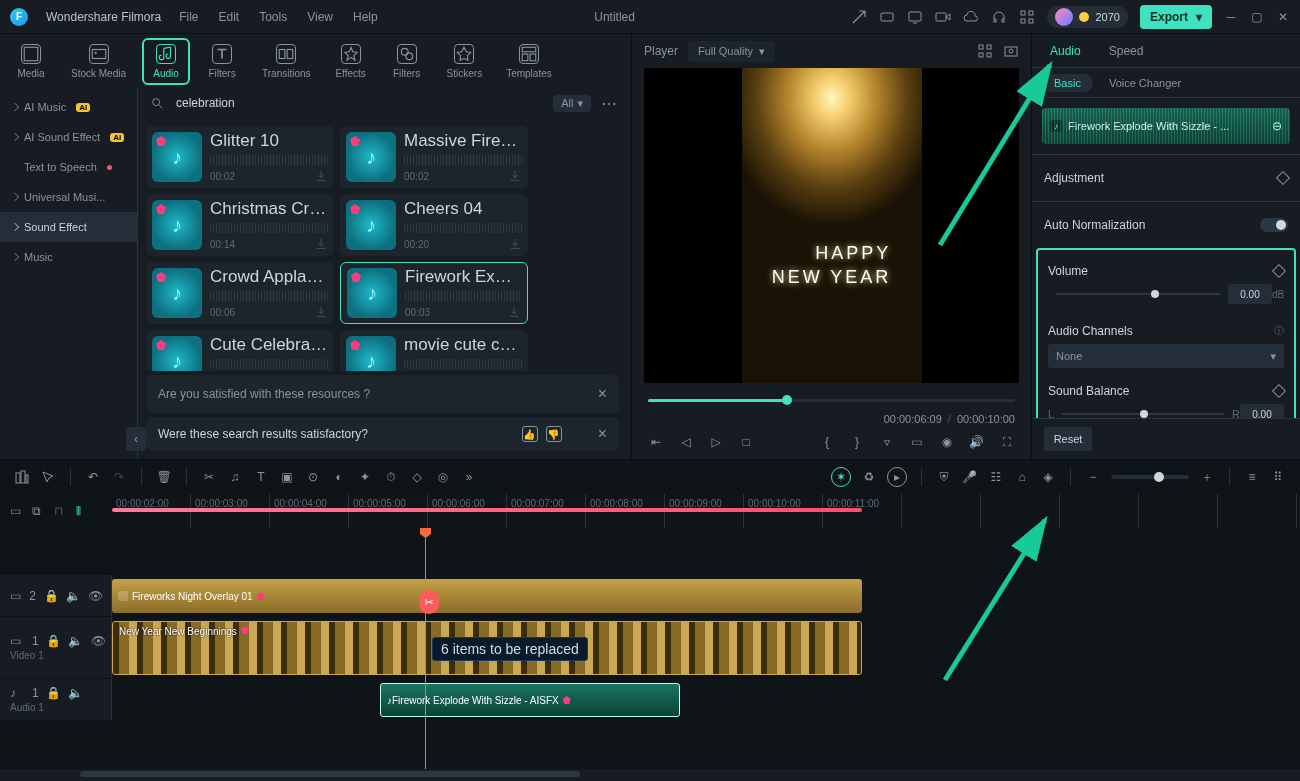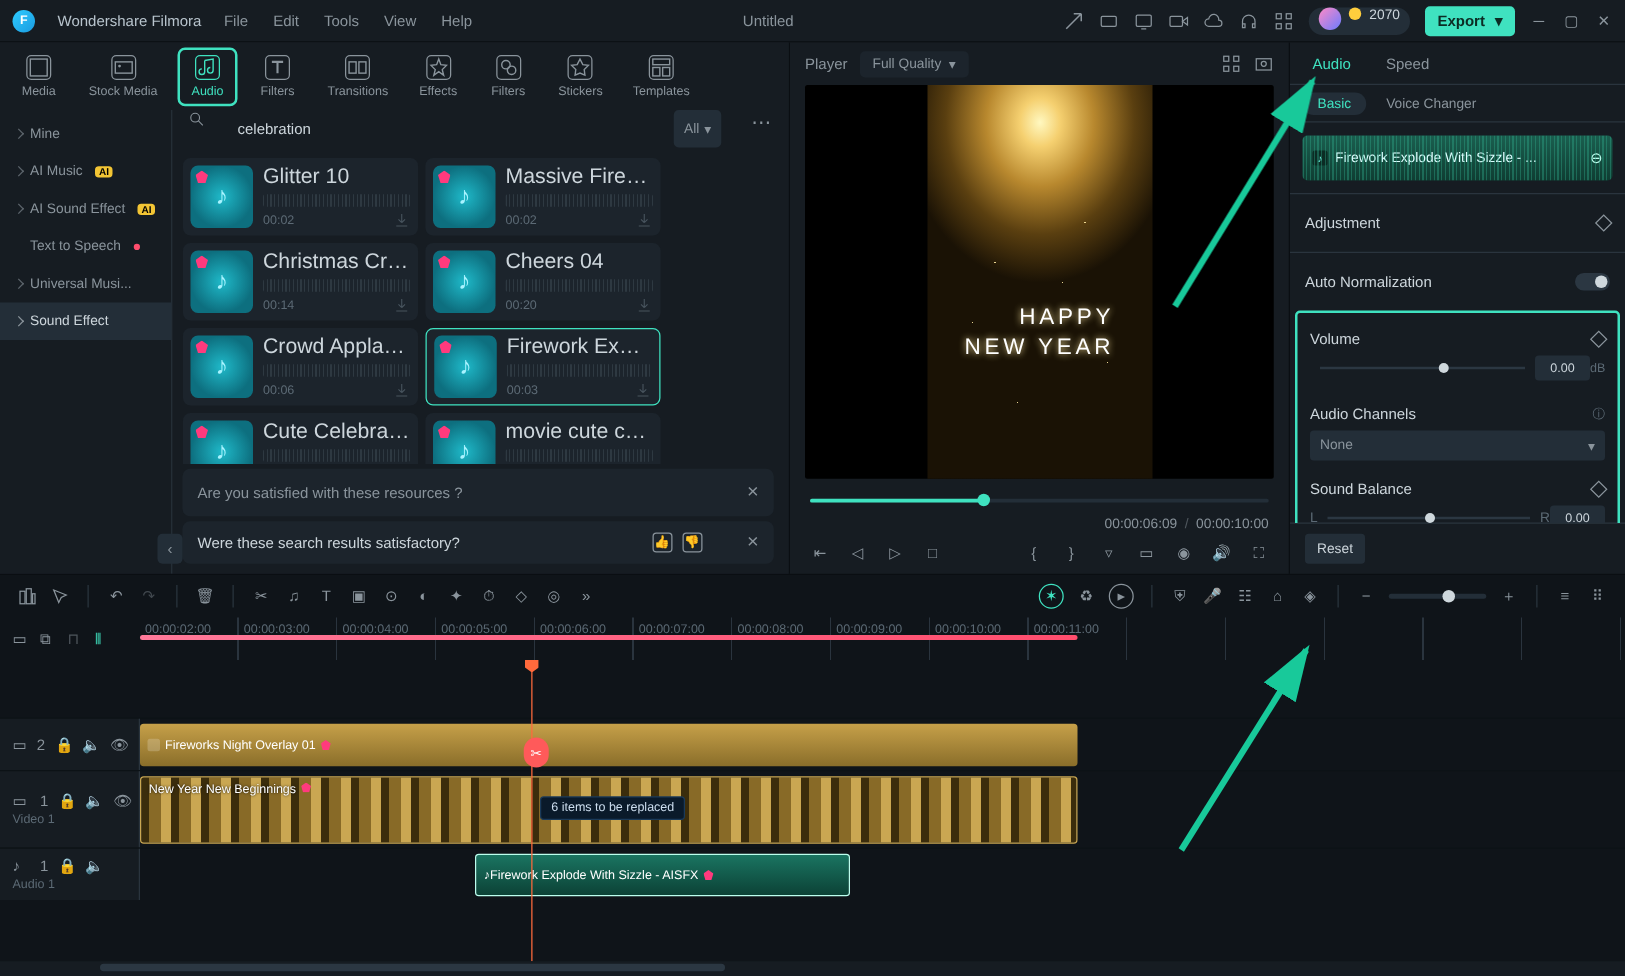--- a/index.html
+++ b/index.html
@@ -24,21 +24,21 @@
 
   
   .titlebar{height:34px;background:var(--bg1);display:flex;align-items:center;padding:0 10px;gap:18px;border-bottom:1px solid #0a0e12}
   .titlebar .logo{width:18px;height:18px;border-radius:50%;background:linear-gradient(135deg,#2ecbff,#1a9be0);display:flex;align-items:center;justify-content:center;color:#fff;font-size:10px;font-weight:bold}
   .titlebar .product{font-size:12px;color:#b8c4cd}
   .titlebar .menu{display:flex;gap:20px;color:var(--text-dim);font-size:12px}
   .titlebar .menu span{cursor:pointer}
   .titlebar .center{flex:1;text-align:center;color:var(--text-dim)}
   .titlebar .right{display:flex;align-items:center;gap:12px}
   .titlebar .right .ico{width:16px;height:16px;color:var(--text-dim);cursor:pointer}
-  .pill{display:flex;height:22px;border-radius:11px;background:var(--bg3);padding:0 8px;gap:6px;font-size:11px}
+  .pill{display:flex;align-items:center;height:22px;border-radius:11px;background:var(--bg3);padding:0 8px;gap:6px;font-size:11px}
   .pill .dot{width:10px;height:10px;border-radius:50%;background:#ffce3d}
   .avatar{width:18px;height:18px;border-radius:50%;background:linear-gradient(135deg,#ff8ac7,#6a7bff)}
   .export-btn{height:24px;border-radius:4px;background:var(--accent);color:#0c2c24;font-weight:600;display:flex;align-items:center;padding:0 10px;gap:8px;cursor:pointer}
   .winbtn{width:14px;height:14px;color:var(--text-dim);cursor:pointer;display:flex;align-items:center;justify-content:center}
 
   
   .work{display:flex;height:425px}
   .panel{background:var(--bg1)}
 
   
@@ -54,21 +54,21 @@
   
   .mediabody{flex:1;display:flex;overflow:hidden}
   .sidebar{width:138px;background:var(--bg1);border-right:1px solid var(--border);padding:4px 0}
   .sideitem{height:30px;display:flex;align-items:center;padding:0 12px;color:var(--text-dim);font-size:11px;gap:6px;cursor:pointer}
   .sideitem.active{background:var(--bg3);color:var(--text)}
   .sideitem .chev{width:6px;height:6px;border-right:1px solid currentColor;border-bottom:1px solid currentColor;transform:rotate(-45deg);opacity:.6}
   .badge-ai{background:#f3c534;color:#000;font-size:8px;font-weight:bold;border-radius:3px;padding:0 3px;margin-left:4px}
   .reddot{width:5px;height:5px;border-radius:50%;background:var(--red);margin-left:4px}
 
   .browser{flex:1;display:flex;flex-direction:column;background:var(--bg1);position:relative}
-  .searchrow{height:30px;display:flex;padding:0 12px;gap:24px}
+  .searchrow{height:30px;display:flex;align-items:center;padding:0 12px;gap:10px}
   .searchrow input{flex:1;background:transparent;border:none;outline:none;color:var(--text);font-size:12px}
   .searchrow .filter{background:var(--bg3);border-radius:4px;padding:2px 8px;font-size:11px;color:var(--text-dim);display:flex;align-items:center;gap:4px}
   .dots{color:var(--text-dim);font-size:16px;letter-spacing:2px}
 
   .grid{flex:1;padding:8px 12px 8px 8px;display:grid;grid-template-columns:repeat(2, 188px);grid-auto-rows:62px;gap:6px;overflow:auto;align-content:start}
   .clip{background:var(--bg2);border-radius:6px;display:flex;align-items:center;padding:6px;gap:8px;position:relative;cursor:pointer}
   .clip.selected{border:1.5px solid var(--accent)}
   .clip .thumb{width:50px;height:50px;border-radius:6px;background:radial-gradient(circle at 50% 50%, #1fb9c9 0%, #0d6f7f 70%);display:flex;align-items:center;justify-content:center;position:relative}
   .clip .thumb::after{content:"♪";color:#a8f3ff;font-size:20px}
   .clip .gem{position:absolute;left:4px;top:4px;width:10px;height:10px;background:var(--pink);clip-path:polygon(50% 0,100% 35%,80% 100%,20% 100%,0 35%)}
@@ -178,21 +178,21 @@
   .trk .gut .ico{width:14px;height:14px}
   .trk .lane{flex:1;height:100%;position:relative}
 
   .clip-bar{position:absolute;top:4px;height:34px;border-radius:3px;overflow:hidden;display:flex;align-items:center;padding:0 6px;font-size:10px;color:#fff}
   .clip-bar.big{height:54px}
   .clip-gold{background:linear-gradient(#c6a049,#8a6e2a)}
   .clip-gold2{background:repeating-linear-gradient(90deg,#3b2d0c 0 6px,#886a27 6px 16px,#caa752 16px 24px);border:1px solid #caa752}
   .clip-audio{background:linear-gradient(#1a7461,#0c4236);border:1.5px solid #bfe}
   .clip-bar .gem{width:8px;height:8px;background:var(--pink);clip-path:polygon(50% 0,100% 35%,80% 100%,20% 100%,0 35%);margin-left:4px}
 
-  .tooltip{position:absolute;background:#0a1a2a;border:1px solid #1a3a5a;border-radius:3px;padding:3px 8px;font-size:10px;color:#cde}
+  .tooltip{position:absolute;background:#0a1a2a;border:1px solid #1a3a5a;border-radius:3px;padding:3px 8px;font-size:14px;color:#cde}
 
   .playhead{position:absolute;top:0;bottom:0;width:1px;background:#ff6a3c;left:425px;z-index:5}
   .playhead::before{content:"";position:absolute;top:0;left:-5px;width:11px;height:10px;background:#ff6a3c;clip-path:polygon(0 0,100% 0,100% 60%,50% 100%,0 60%)}
   .cuticon{position:absolute;top:62px;left:419px;width:20px;height:24px;background:#ff5a5a;border-radius:10px;display:flex;align-items:center;justify-content:center;color:#fff;font-size:11px;z-index:6}
 
   .pinkline{position:absolute;top:14px;height:4px;background:linear-gradient(90deg,#ff7a9a,#ff4d6d);left:0;width:750px;border-radius:2px;z-index:2}
 
   .hscroll{height:12px;background:var(--bg1);position:relative}
   .hscroll .thumb{position:absolute;left:80px;top:2px;height:6px;width:500px;border-radius:3px;background:var(--bg4)}
 
@@ -353,44 +353,44 @@
             </svg>
           </div>
           <div class="lbl">Templates</div>
         </div>
     </div>
 
     <div class="mediabody">
       <div class="sidebar">
         <div class="sideitem">
             <span class="chev"></span>
-            <span>Mine</span>
-          </div>
-        <div class="sideitem">
-            <span class="chev"></span>
             <span>AI Music</span>
             <span class="badge-ai">AI</span>
           </div>
         <div class="sideitem">
             <span class="chev"></span>
             <span>AI Sound Effect</span>
             <span class="badge-ai">AI</span>
           </div>
         <div class="sideitem">
             <span style="width:6px"></span>
             <span>Text to Speech</span>
             <span class="reddot"></span>
           </div>
         <div class="sideitem">
             <span class="chev"></span>
             <span>Universal Musi...</span>
           </div>
         <div class="sideitem active">
             <span class="chev"></span>
             <span>Sound Effect</span>
+          </div>
+        <div class="sideitem">
+            <span class="chev"></span>
+            <span>Music</span>
           </div>
       </div>
 
       <div class="browser" style="position:relative">
         <div class="searchrow">
           <span style="color:var(--text-dim)">
             <svg width="14" height="14" viewBox="0 0 16 16">
                 <circle cx="7" cy="7" r="4" stroke="currentColor" fill="none"></circle>
                 <path d="M10 10l4 4" stroke="currentColor"></path>
               </svg>

